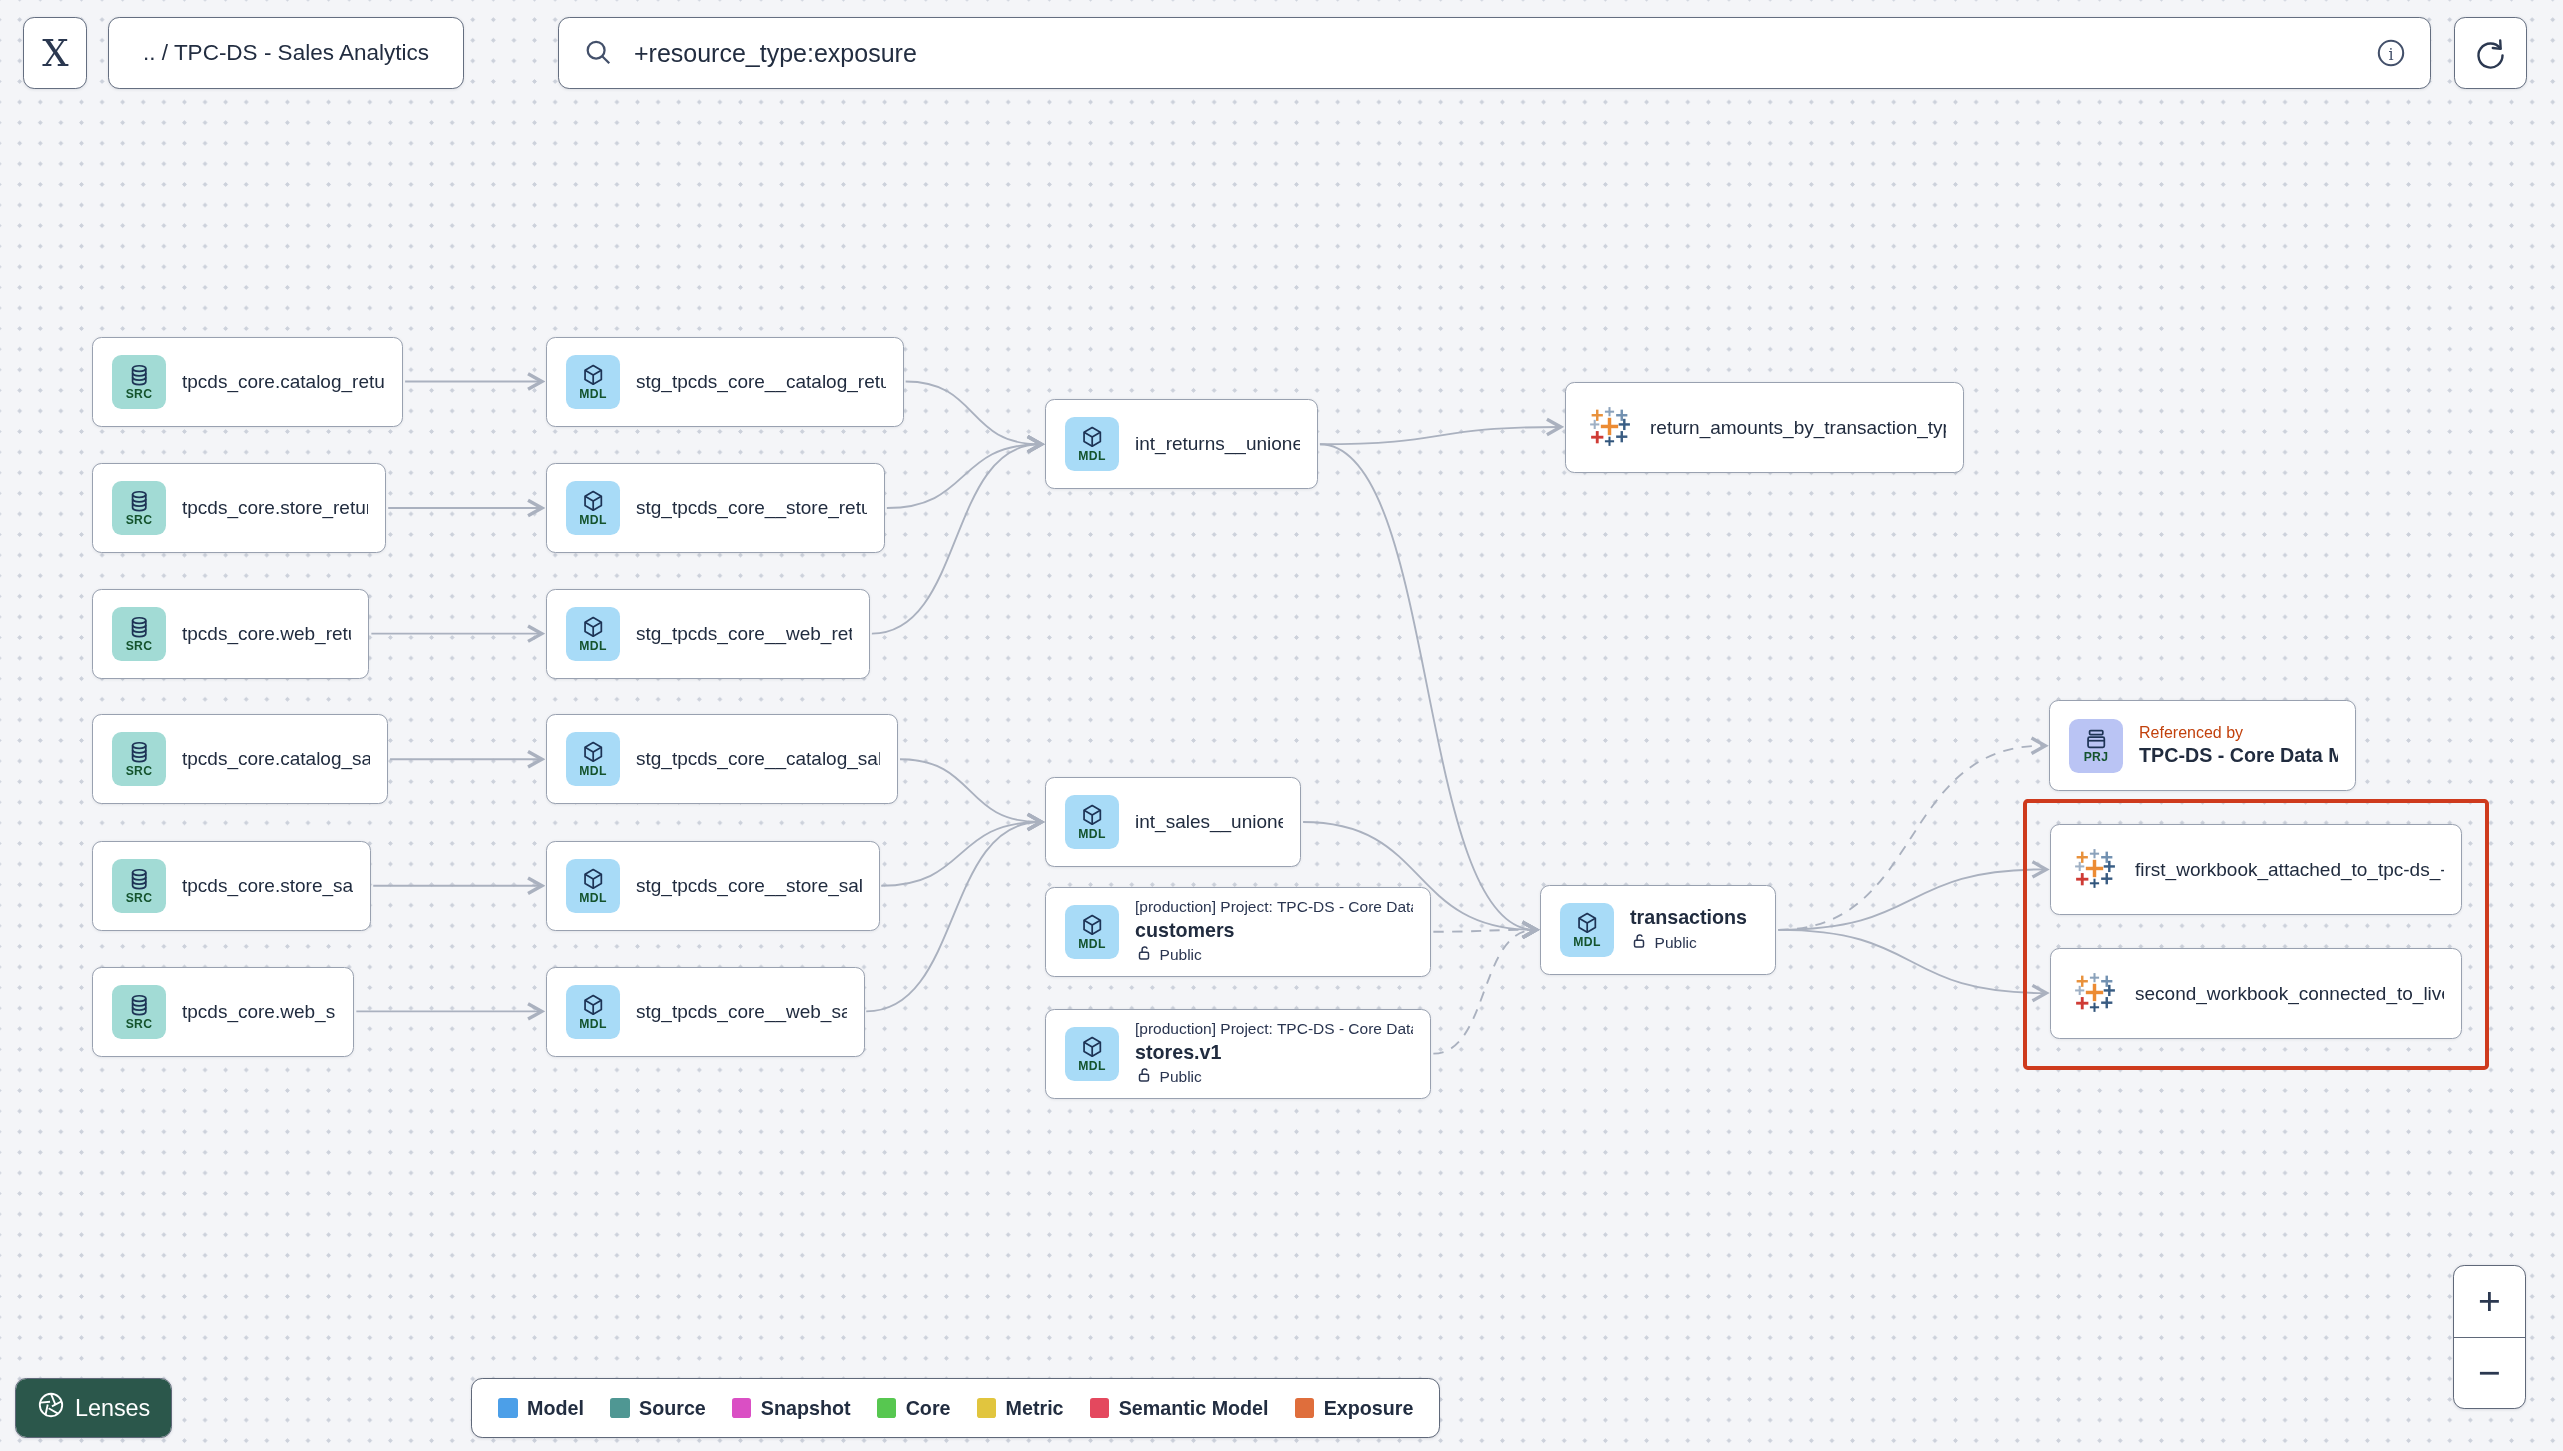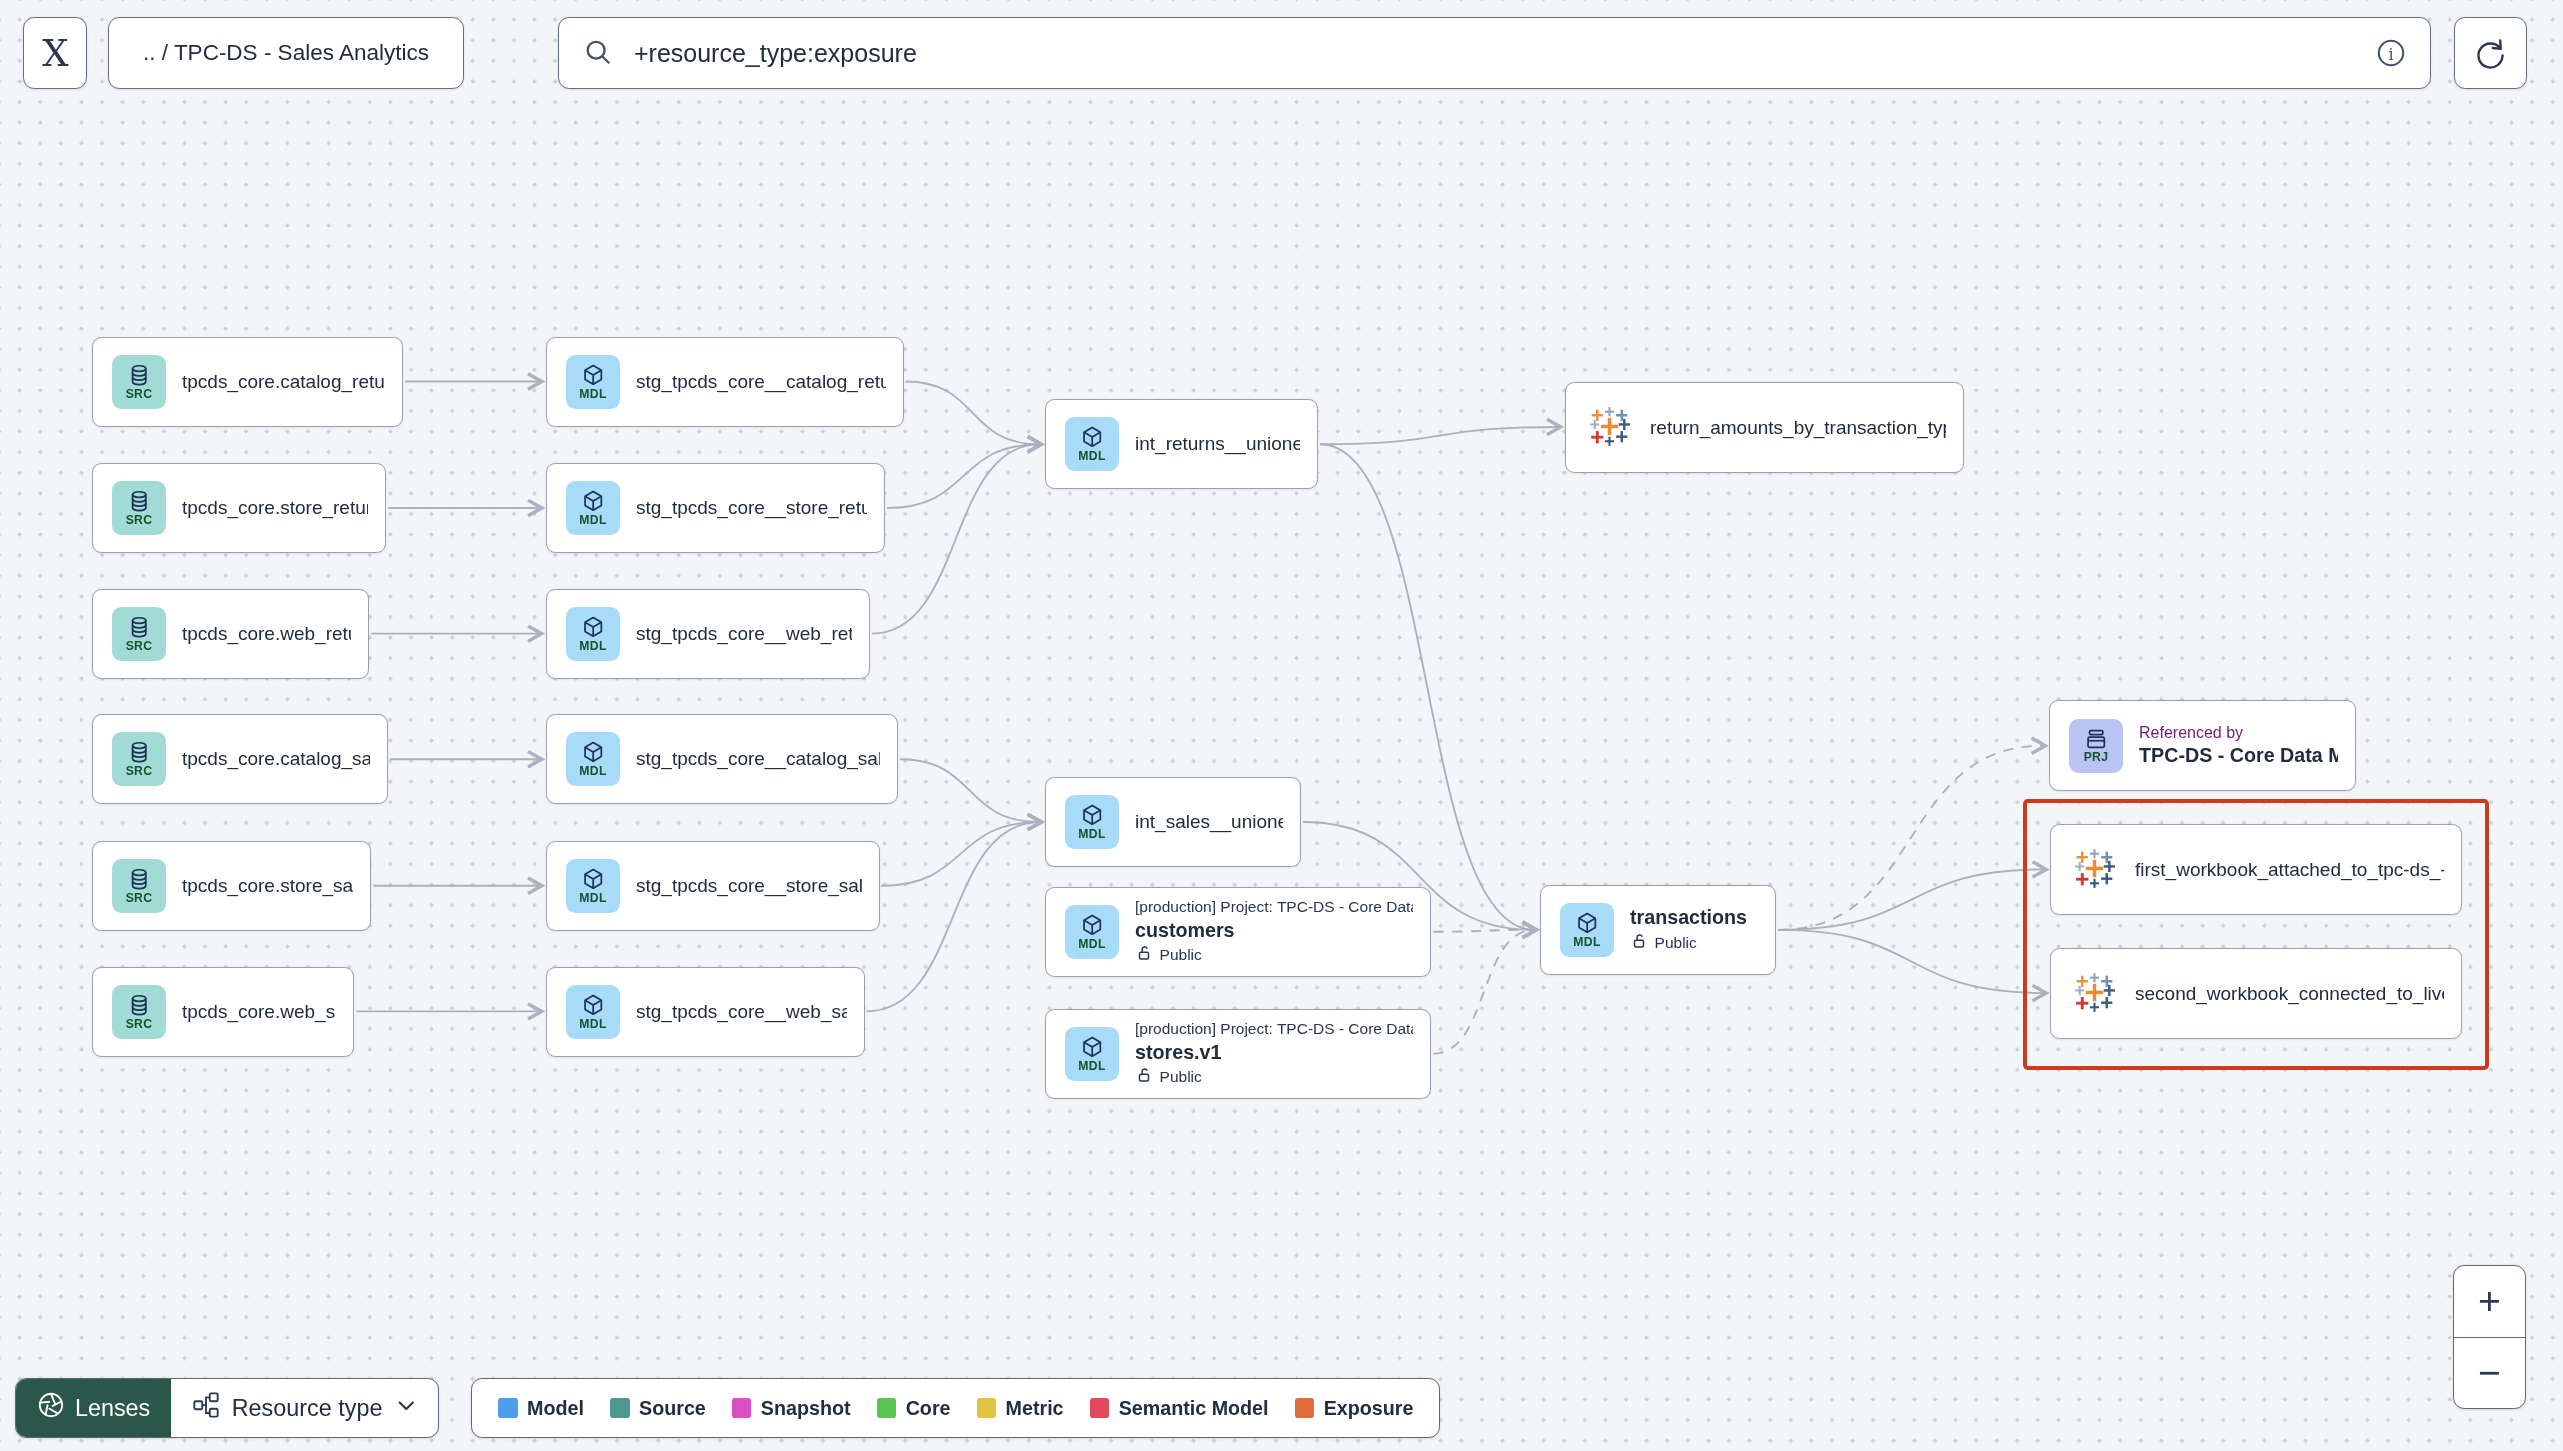--- a/index.html
+++ b/index.html
@@ -42,21 +42,21 @@
   .tag-icon svg { display:block; }
   .tag-icon .tag-label { font-size:12.2px; font-weight:600; letter-spacing:0.3px; line-height:1.05; }
   .tag-src { background:#a2dbd5; }
   .tag-mdl { background:#a8dbf7; }
   .tag-prj { background:#bac4f4; }
   .node .title { font-size:19px; white-space:nowrap; overflow:hidden; }
   .node .col { display:flex; flex-direction:column; gap:2.8px; min-width:0; }
   .node .meta { font-size:15.5px; color:#2a3550; white-space:nowrap; overflow:hidden; }
   .node .title-strong { font-size:19.7px; font-weight:600; white-space:nowrap; overflow:hidden; }
   .node .access { display:flex; align-items:center; gap:6.6px; font-size:15.5px; color:#2a3550; }
-  .node .tiny { font-size:16px; color:#701a75; }
+  .node .tiny { font-size:16px; color:#c2410c; }
   .exp-icon { flex:0 0 auto; display:flex; }
   #selection-box {
     position:absolute; border:4.7px solid #ce3a1d; border-radius:4.7px;
     background:transparent; pointer-events:none; z-index:5;
   }
   
   #lenses-group {
     position:absolute; left:15px; top:1378px; height:60px;
     display:flex; align-items:stretch; background:#fff;
     border:1.9px solid #5f6879; border-radius:11.2px; overflow:hidden;
@@ -459,36 +459,20 @@
         <circle cx="15" cy="15" r="12"></circle>
         <line x1="15" y1="3" x2="19.5" y2="14"></line>
         <line x1="26.5" y1="11" x2="16" y2="16.5"></line>
         <line x1="23" y1="24.5" x2="12.5" y2="18.5"></line>
         <line x1="9" y1="26" x2="11.5" y2="14.5"></line>
         <line x1="3.5" y1="12.5" x2="14" y2="11.5"></line>
       </svg>
     </span>
     <span>Lenses</span>
   </div>
-  <div id="resource-type-btn">
-    <span>
-      <svg width="28" height="28" viewBox="0 0 30 30" fill="none" stroke="#2b3850" stroke-width="2">
-        <rect x="2.5" y="11" width="8.5" height="8.5" rx="1.5"></rect>
-        <rect x="19" y="2.5" width="8.5" height="8.5" rx="1.5"></rect>
-        <rect x="19" y="19" width="8.5" height="8.5" rx="1.5"></rect>
-        <path d="M11 15.2 h4 M15 15.2 v-8.4 h4 M15 15.2 v8.4 h4"></path>
-      </svg>
-    </span>
-    <span>Resource type</span>
-    <span>
-      <svg width="22.5" height="22.5" viewBox="0 0 24 24">
-          <polyline points="5,9 12,16 19,9" fill="none" stroke="#2b3850" stroke-width="2.4" stroke-linecap="round" stroke-linejoin="round"></polyline>
-        </svg>
-    </span>
-  </div>
 </div>
 
 <div id="legend-card">
     <span class="legend-item">
       <span class="legend-swatch" style="background:#4c9fe8"></span>
       <span>Model</span>
     </span>
     <span class="legend-item">
       <span class="legend-swatch" style="background:#4f9793"></span>
       <span>Source</span>

